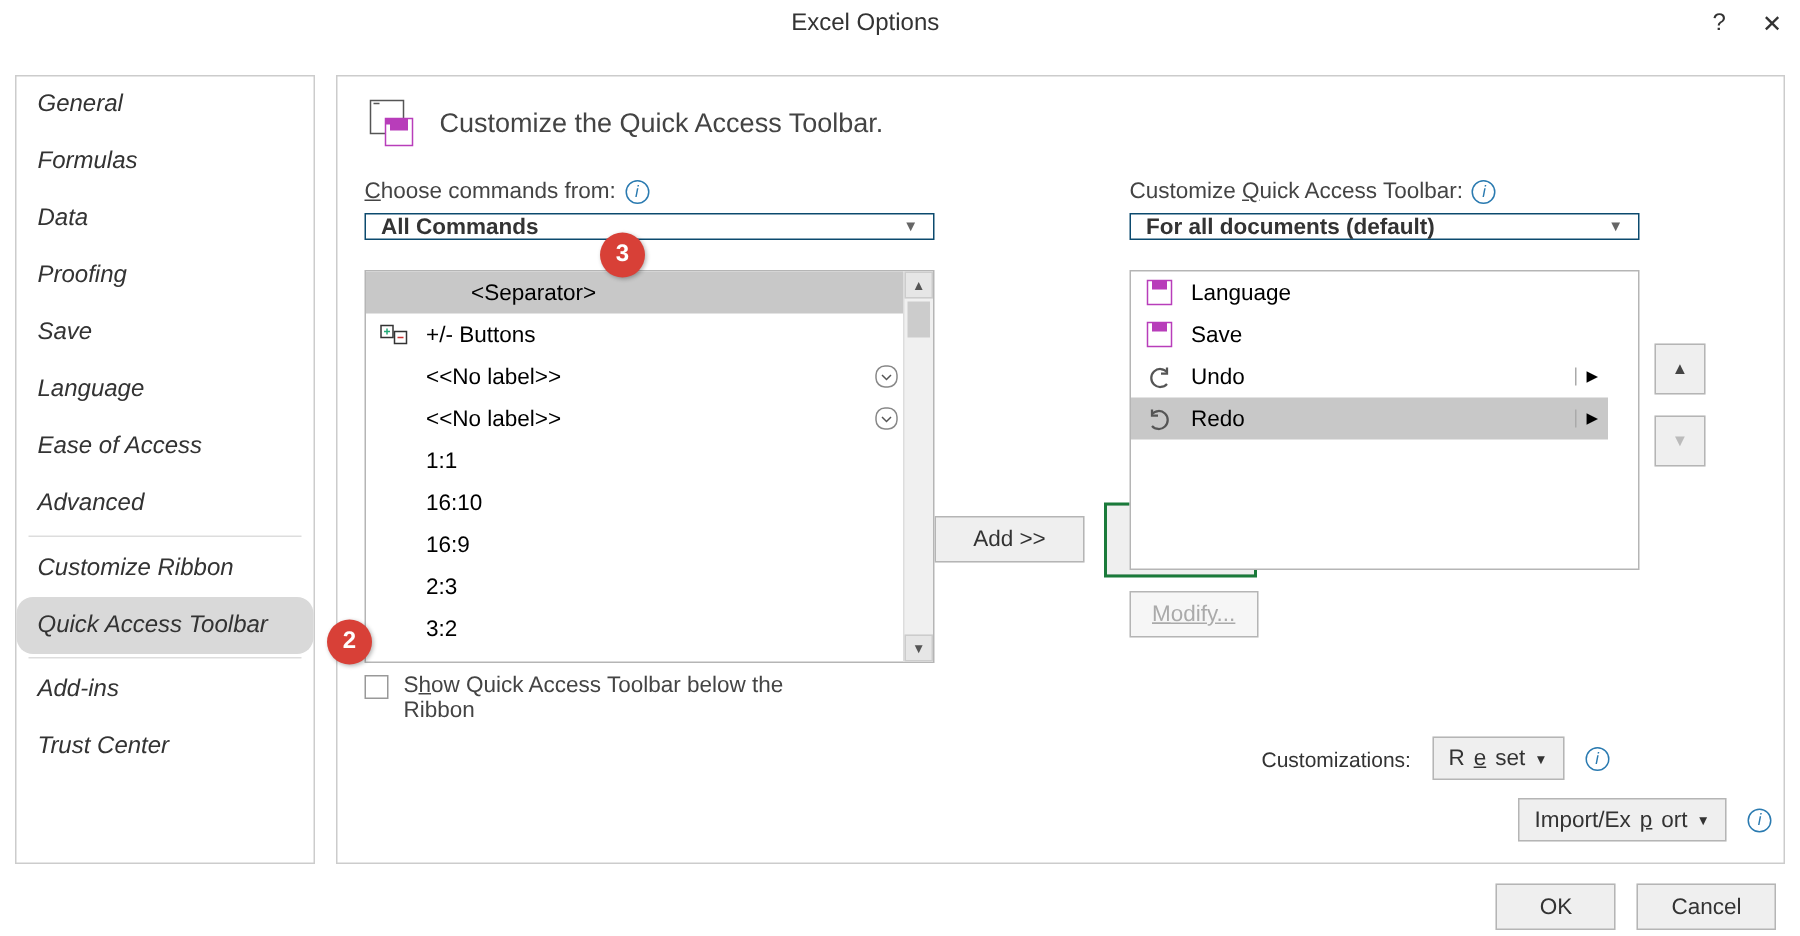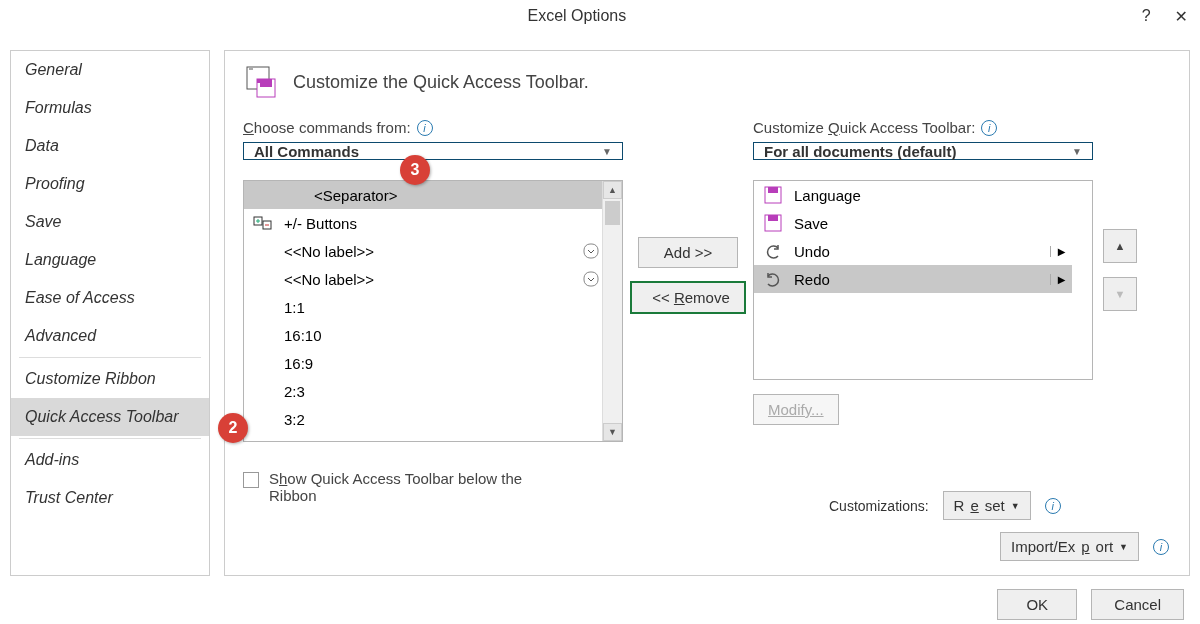--- a/index.html
+++ b/index.html
@@ -5,28 +5,28 @@
   * { box-sizing: border-box; font-family: "Segoe UI", Arial, sans-serif; }
   body { margin: 0; width: 1200px; height: 624px; background: #fff; color: #333; font-size: 14px; position: relative; }
   .dialog { width: 1200px; height: 624px; position: relative; }
   .titlebar { height: 32px; display: flex; align-items: center; padding: 0 12px; }
   .title { font-size: 16px; flex: 1; text-align: center; }
   .title-icons { display: flex; gap: 24px; align-items: center; }
   .title-icons span { font-size: 16px; cursor: default; }
   .body-wrap { position: absolute; top: 50px; left: 10px; right: 10px; bottom: 48px; display: flex; }
   .sidebar { width: 200px; border: 1px solid #ccc; background: #fff; }
   .sidebar-item { padding: 10px 14px; font-size: 16px; cursor: default; font-style: italic; }
-  .sidebar-item.sel { background: #d9d9d9; }
+  .sidebar-item.sel { background: #d9d9d9; border-radius: 11px; }
   .sidebar-sep { height: 1px; background: #ddd; margin: 2px 8px; }
   .main { flex: 1; border: 1px solid #ccc; margin-left: 14px; padding: 14px 18px 18px 18px; position: relative; }
   .heading-row { display: flex; align-items: center; gap: 12px; margin-bottom: 20px; }
   .heading-text { font-size: 18px; color: #444; }
   .columns { display: flex; }
   .col-left { width: 380px; }
-  .col-mid { width: 130px; padding-top: 118px; display: flex; flex-direction: column; align-items: center; gap: 14px; }
+  .col-mid { width: 130px; padding-top: 118px; display: flex; align-items: center; gap: 14px; }
   .col-right { width: 340px; }
   .col-far { width: 40px; padding-top: 110px; display: flex; flex-direction: column; gap: 14px; margin-left: 10px; }
   .label-row { display: flex; align-items: center; gap: 6px; font-size: 15px; color: #444; margin-bottom: 6px; }
   .underlined-letter { text-decoration: underline; }
   .info-icon { display: inline-block; width: 16px; height: 16px; border: 1px solid #2a7ab0; color: #2a7ab0; border-radius: 50%; text-align: center; line-height: 14px; font-size: 11px; font-style: italic; }
   .combo { height: 18px; border: 1px solid #0c4a6e; display: flex; align-items: center; padding: 0 10px; justify-content: space-between; color: #333; font-size: 15px; background: #fff; font-weight: bold; }
   .combo .chev { font-size: 10px; color: #666; }
   .listbox { border: 1px solid #b5b5b5; height: 262px; margin-top: 20px; position: relative; background: #fff; }
   .listbox.right { height: 200px; }
   .listbox .lb-inner { overflow: hidden; position: absolute; left: 0; top: 0; right: 20px; bottom: 0; }
@@ -36,23 +36,23 @@
   .lb-row .txt { flex: 1; white-space: nowrap; overflow: hidden; }
   .lb-row .trailer { width: 22px; display: flex; justify-content: center; }
   .scrollbar { position: absolute; right: 0; top: 0; bottom: 0; width: 20px; background: #f0f0f0; border-left: 1px solid #ddd; display: flex; flex-direction: column; justify-content: space-between; align-items: center; }
   .scrollbtn { height: 18px; width: 100%; display: flex; align-items: center; justify-content: center; font-size: 9px; color: #555; background: #e6e6e6; border: 1px solid #ccc; }
   .scrollthumb { position: absolute; top: 20px; left: 2px; right: 2px; height: 24px; background: #ccc; }
   .btn { border: 1px solid #b5b5b5; background: #efefef; padding: 6px 14px; font-size: 15px; color: #333; text-align: center; min-width: 100px; }
   .btn.focus { outline: 2px solid #1a7a3a; outline-offset: -1px; padding-left: 20px; }
   .btn.disabled { color: #aaa; background: #f6f6f6; text-decoration: underline; }
   .sq-btn { width: 34px; height: 34px; border: 1px solid #b5b5b5; background: #efefef; display: flex; align-items: center; justify-content: center; font-size: 11px; color: #444; }
   .sq-btn.disabled { color: #bbb; }
-  .checkbox-row { display: flex; align-items: flex-start; gap: 10px; margin-top: 28px; font-size: 15px; color: #444; }
+  .checkbox-row { display: flex; align-items: flex-start; gap: 10px; margin-top: 6px; font-size: 15px; color: #444; }
   .checkbox-box { width: 16px; height: 16px; border: 1px solid #999; margin-top: 2px; }
-  .bottom-right-block { position: absolute; right: 20px; bottom: 14px; width: 340px; }
+  .bottom-right-block { position: absolute; right: 8px; bottom: 14px; width: 340px; }
   .row-flex { display: flex; align-items: center; gap: 14px; margin-top: 12px; }
   .row-flex.end { justify-content: flex-end; }
   .small-dd { border: 1px solid #b5b5b5; background: #efefef; padding: 5px 10px; font-size: 15px; display: inline-flex; align-items: center; gap: 6px; }
   .footer { position: absolute; bottom: 4px; right: 16px; display: flex; gap: 14px; }
   .footer .btn { min-width: 80px; padding: 6px 22px; }
   .callout { position: absolute; width: 30px; height: 30px; border-radius: 50%; background: #d84037; color: #fff; font-weight: bold; display: flex; align-items: center; justify-content: center; font-size: 16px; box-shadow: 1px 1px 3px rgba(0,0,0,0.3); }
   .callout.c2 { left: 218px; top: 413px; }
   .callout.c3 { left: 400px; top: 155px; }
   
   svg { display: block; }

